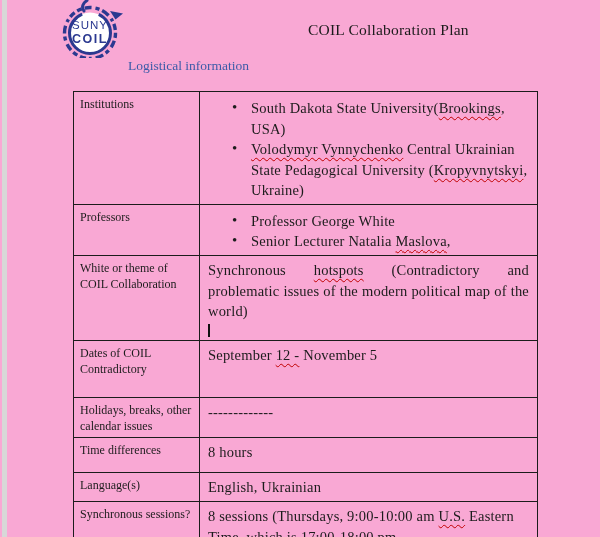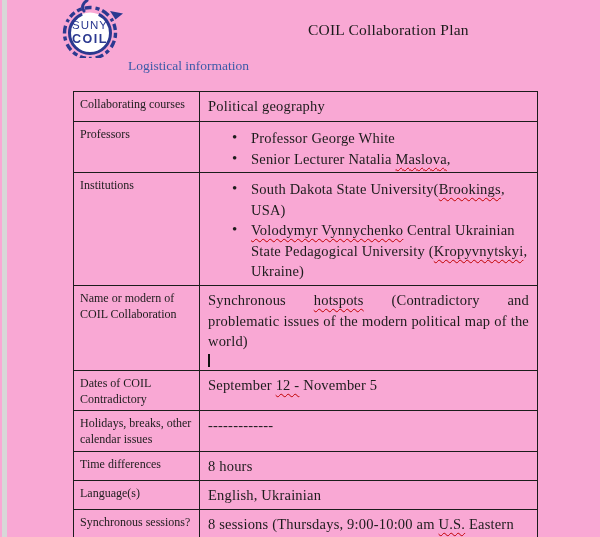--- a/index.html
+++ b/index.html
@@ -57,45 +57,39 @@
     <text x="36" y="43" text-anchor="middle" fill="#2b3990" font-family="Liberation Sans, sans-serif" font-size="12.5" font-weight="bold" letter-spacing="1.5">COIL</text>
   </svg>
 
   <div class="doc-title">COIL Collaboration Plan</div>
 
   <a class="link" href="#">Logistical information</a>
 
   <table class="plan">
     <tbody>
         <tr>
-          <td class="label-cell">Collaborating courses</td>
+          <td class="label-cell">Institutions</td>
           <td class="value-cell">
-            <div class="cell-text"><span>Political geography</span></div>
+            <ul>
+              <li><span>South Dakota State University(</span><span class="squiggle">Brookings</span><span>, USA)</span></li>
+              <li><span class="squiggle">Volodymyr Vynnychenko</span><span> Central Ukrainian State Pedagogical University (</span><span class="squiggle">Kropyvnytskyi</span><span>, Ukraine)</span></li>
+            </ul>
           </td>
         </tr>
         <tr>
           <td class="label-cell">Professors</td>
           <td class="value-cell">
             <ul>
               <li><span>Professor George White</span></li>
               <li><span>Senior Lecturer Natalia </span><span class="squiggle">Maslova</span><span>,</span></li>
             </ul>
           </td>
         </tr>
         <tr>
-          <td class="label-cell">Institutions</td>
-          <td class="value-cell">
-            <ul>
-              <li><span>South Dakota State University(</span><span class="squiggle">Brookings</span><span>, USA)</span></li>
-              <li><span class="squiggle">Volodymyr Vynnychenko</span><span> Central Ukrainian State Pedagogical University (</span><span class="squiggle">Kropyvnytskyi</span><span>, Ukraine)</span></li>
-            </ul>
-          </td>
-        </tr>
-        <tr>
-          <td class="label-cell">Name or modern of COIL Collaboration</td>
+          <td class="label-cell">White or theme of COIL Collaboration</td>
           <td class="value-cell">
             <div class="cell-text justify"><span>Synchronous </span><span class="squiggle">hotspots</span><span> (Contradictory and problematic issues of the modern political map of the world)</span></div>
             <div class="caret"></div>
           </td>
         </tr>
         <tr>
           <td class="label-cell">Dates of COIL Contradictory</td>
           <td class="value-cell">
             <div class="cell-text"><span>September </span><span class="squiggle">12 -</span><span> November 5</span></div>
           </td>

